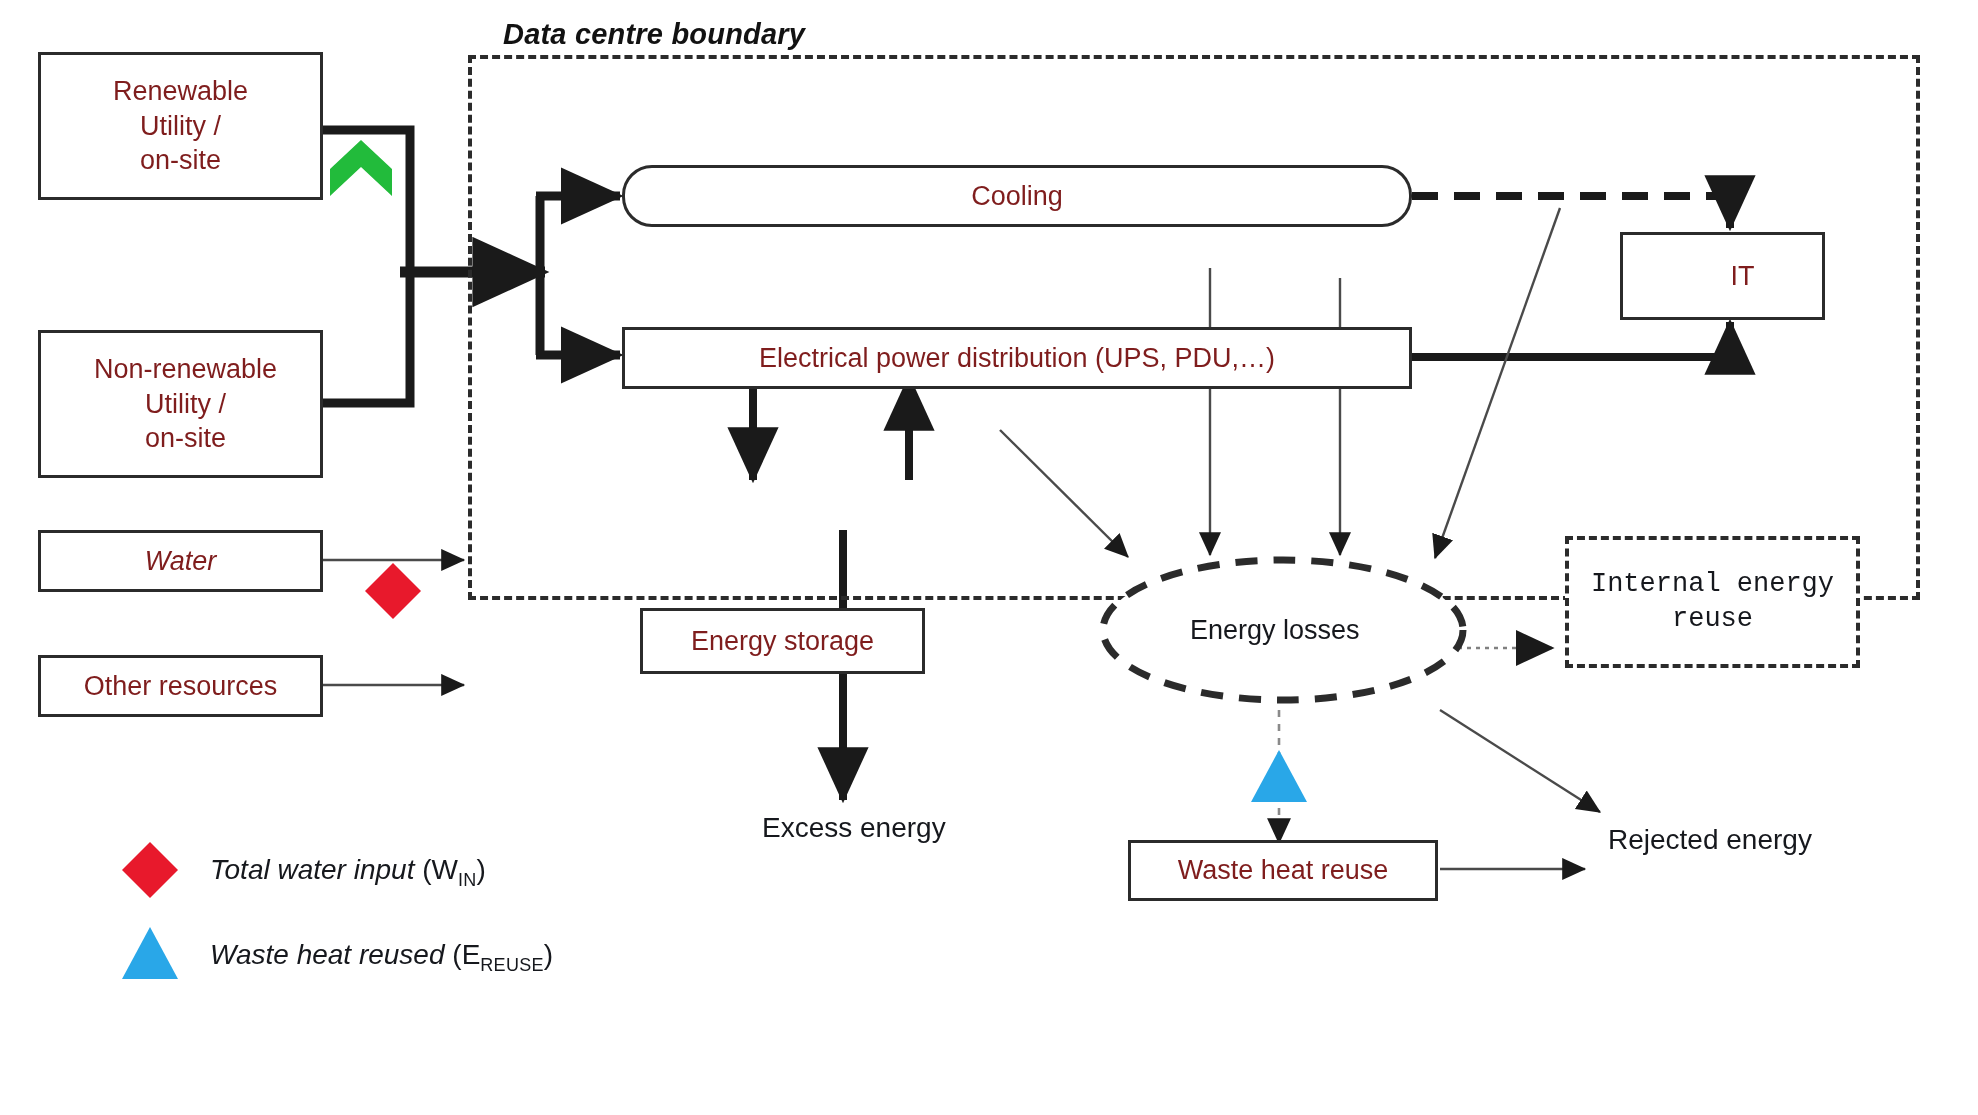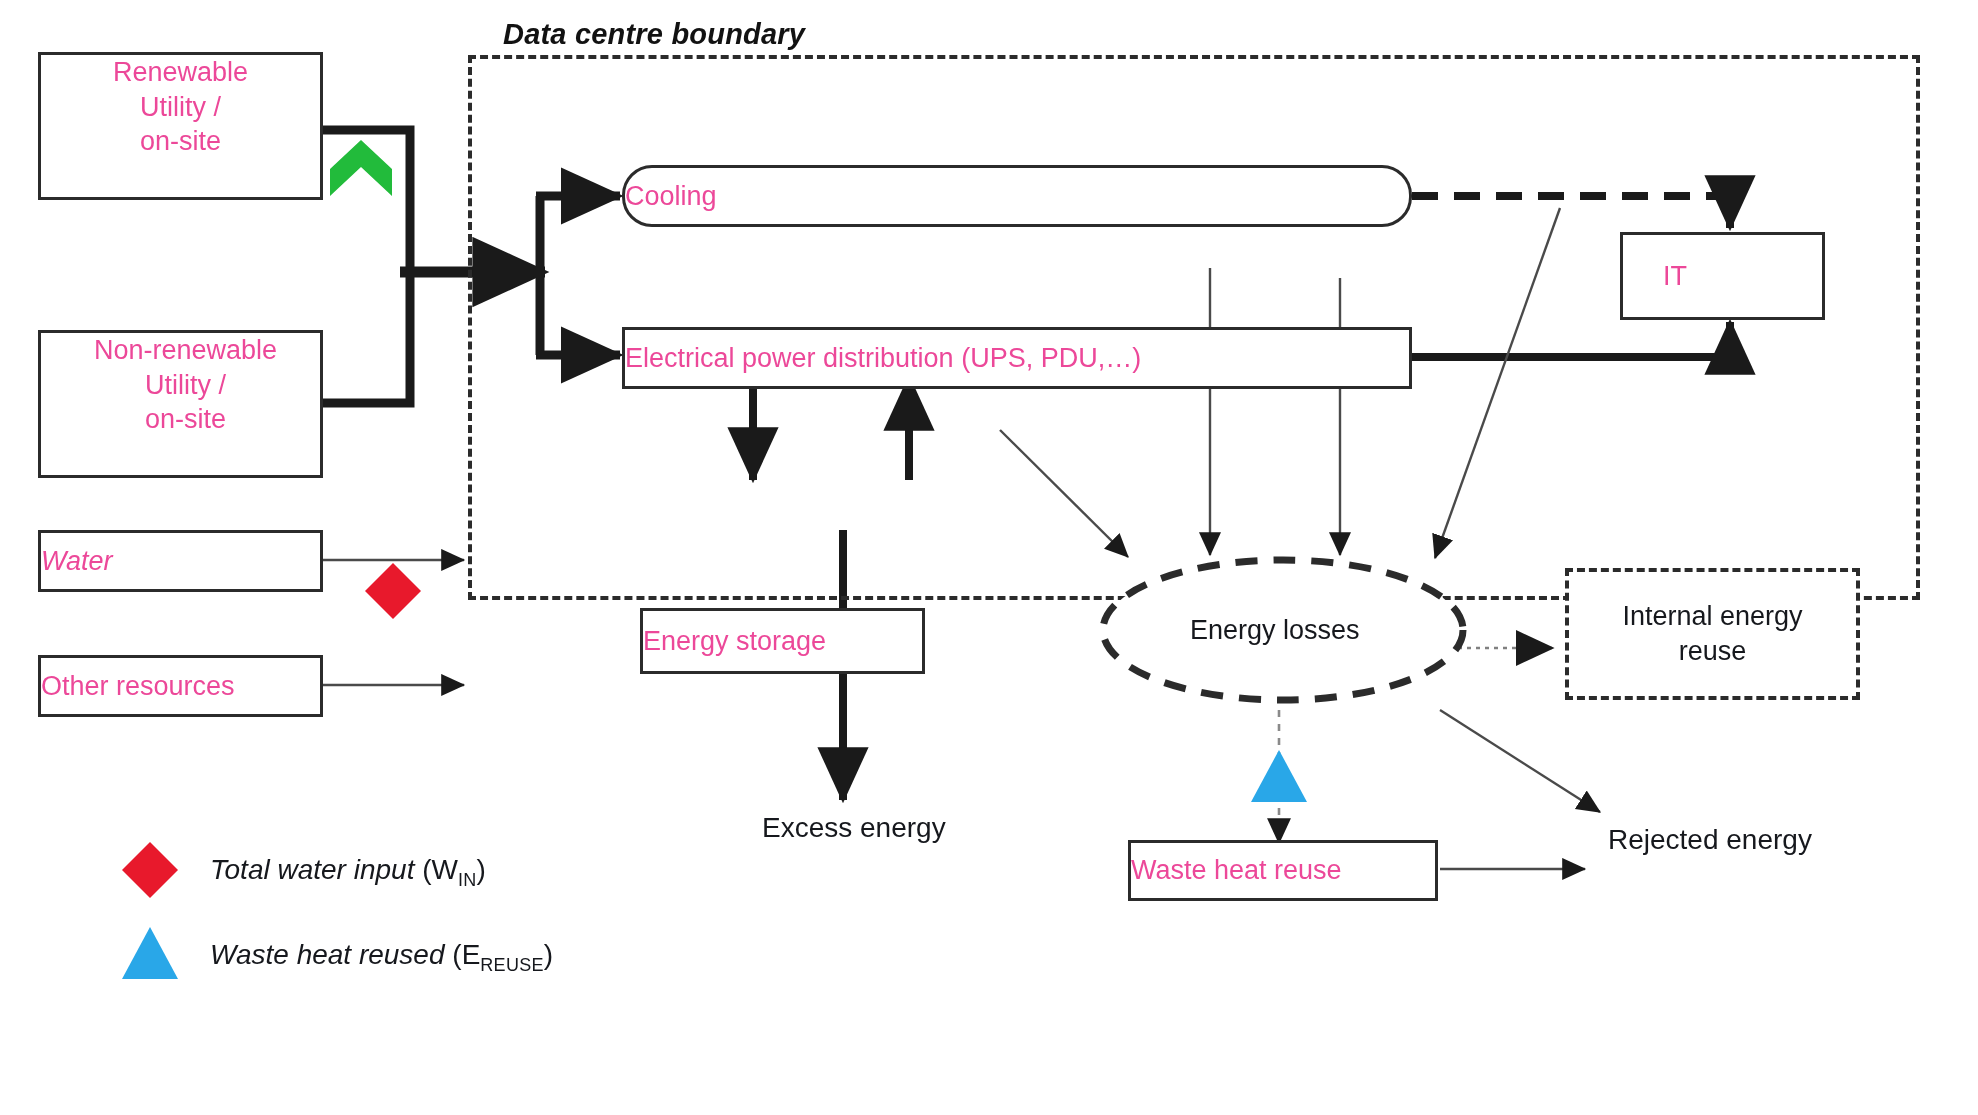--- a/index.html
+++ b/index.html
@@ -5,22 +5,22 @@
   html,body{margin:0;padding:0;background:#ffffff;}
   body{width:1978px;height:1115px;position:relative;overflow:hidden;
        font-family:"Liberation Sans","DejaVu Sans",sans-serif;color:#1a1a1a;}
 
   #stage{position:absolute;inset:0;width:1978px;height:1115px;}
 
   svg#wires{position:absolute;left:0;top:0;width:1978px;height:1115px;}
 
   .node{position:absolute;box-sizing:border-box;background:#ffffff;
         border:3px solid #2b2b2b;display:flex;align-items:center;
-        text-align:center;line-height:1.28;
-        font-size:27px;color:#ec4899;}
+        justify-content:center;text-align:center;line-height:1.28;
+        font-size:27px;color:#7f1d1d;}
   .node.multiline{flex-direction:column;}
 
   .dashednode{position:absolute;box-sizing:border-box;background:#ffffff;
         border:4px dashed #2b2b2b;display:flex;align-items:center;
         justify-content:center;text-align:center;line-height:1.3;
         font-size:27px;color:#16181d;flex-direction:column;}
 
   .boundary{position:absolute;box-sizing:border-box;border:4px dashed #2b2b2b;
             background:transparent;}
 
@@ -169,21 +169,21 @@
 
   <div class="node" style="left:640px;top:608px;width:285px;height:66px;">
     <span>Energy storage</span>
   </div>
 
   <svg style="position:absolute;left:1098px;top:554px;width:370px;height:152px;" viewBox="0 0 370 152" xmlns="http://www.w3.org/2000/svg">
     <ellipse cx="185" cy="76" rx="180" ry="70" fill="#ffffff" stroke="#2b2b2b" stroke-width="7" stroke-dasharray="22 16"></ellipse>
   </svg>
   <div class="ellipse-label" style="left:1190px;top:615px;">Energy losses</div>
 
-  <div class="dashednode" style="left:1565px;top:568px;width:295px;height:132px;">
+  <div class="dashednode" style="left:1565px;top:536px;width:295px;height:132px;font-family:Liberation Mono, monospace;">
     <span>Internal energy</span>
     <span>reuse</span>
   </div>
 
   <div class="node" style="left:1128px;top:840px;width:310px;height:61px;">
     <span>Waste heat reuse</span>
   </div>
 
   <div class="marker-inline tri" style="left:1251px;top:750px;"></div>
 

